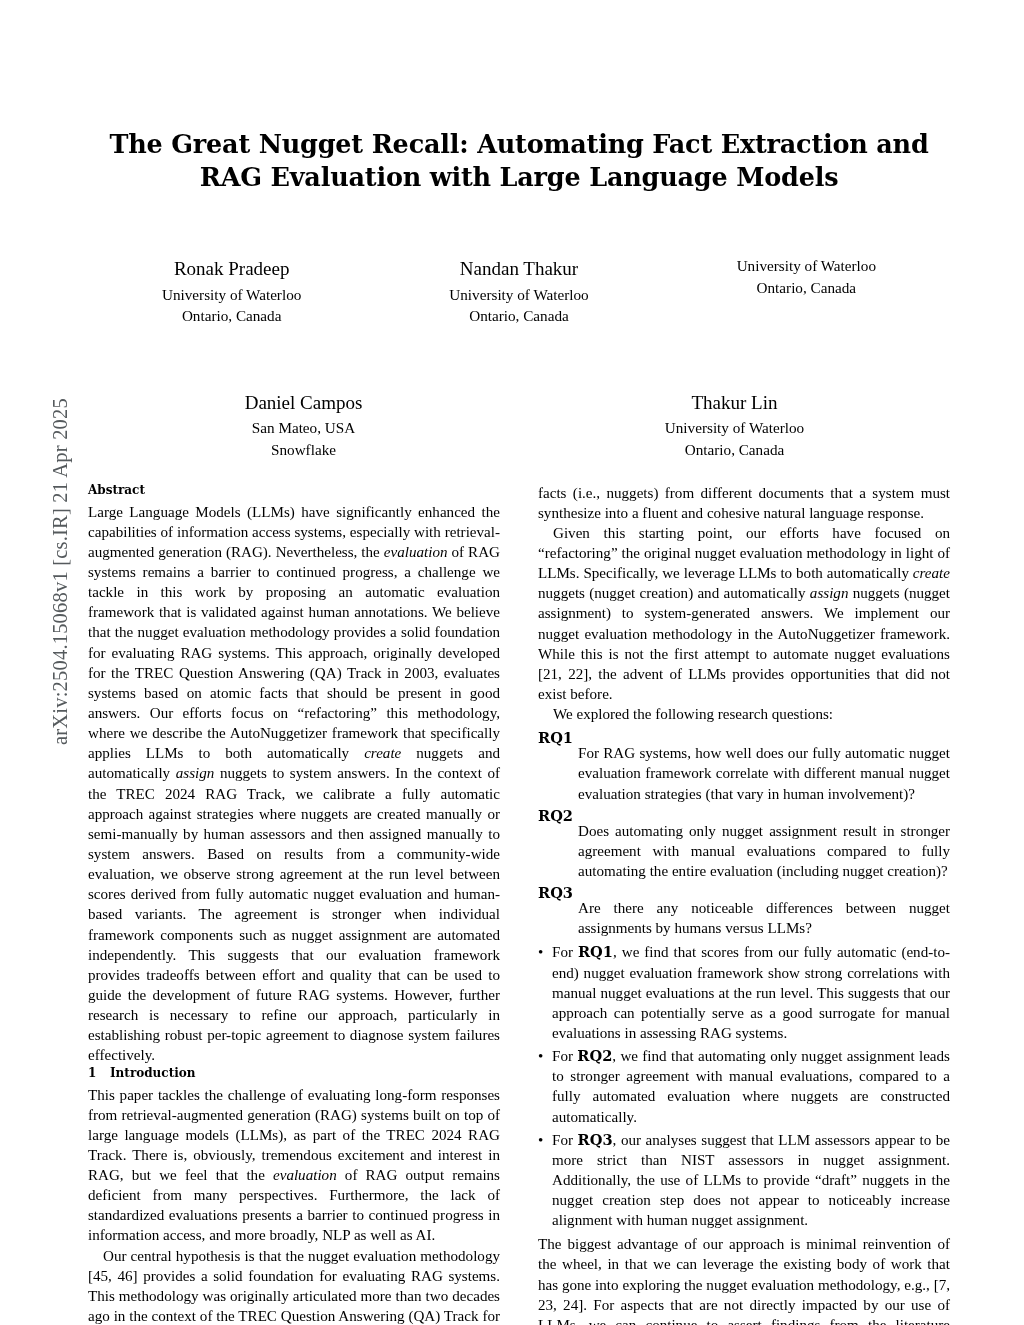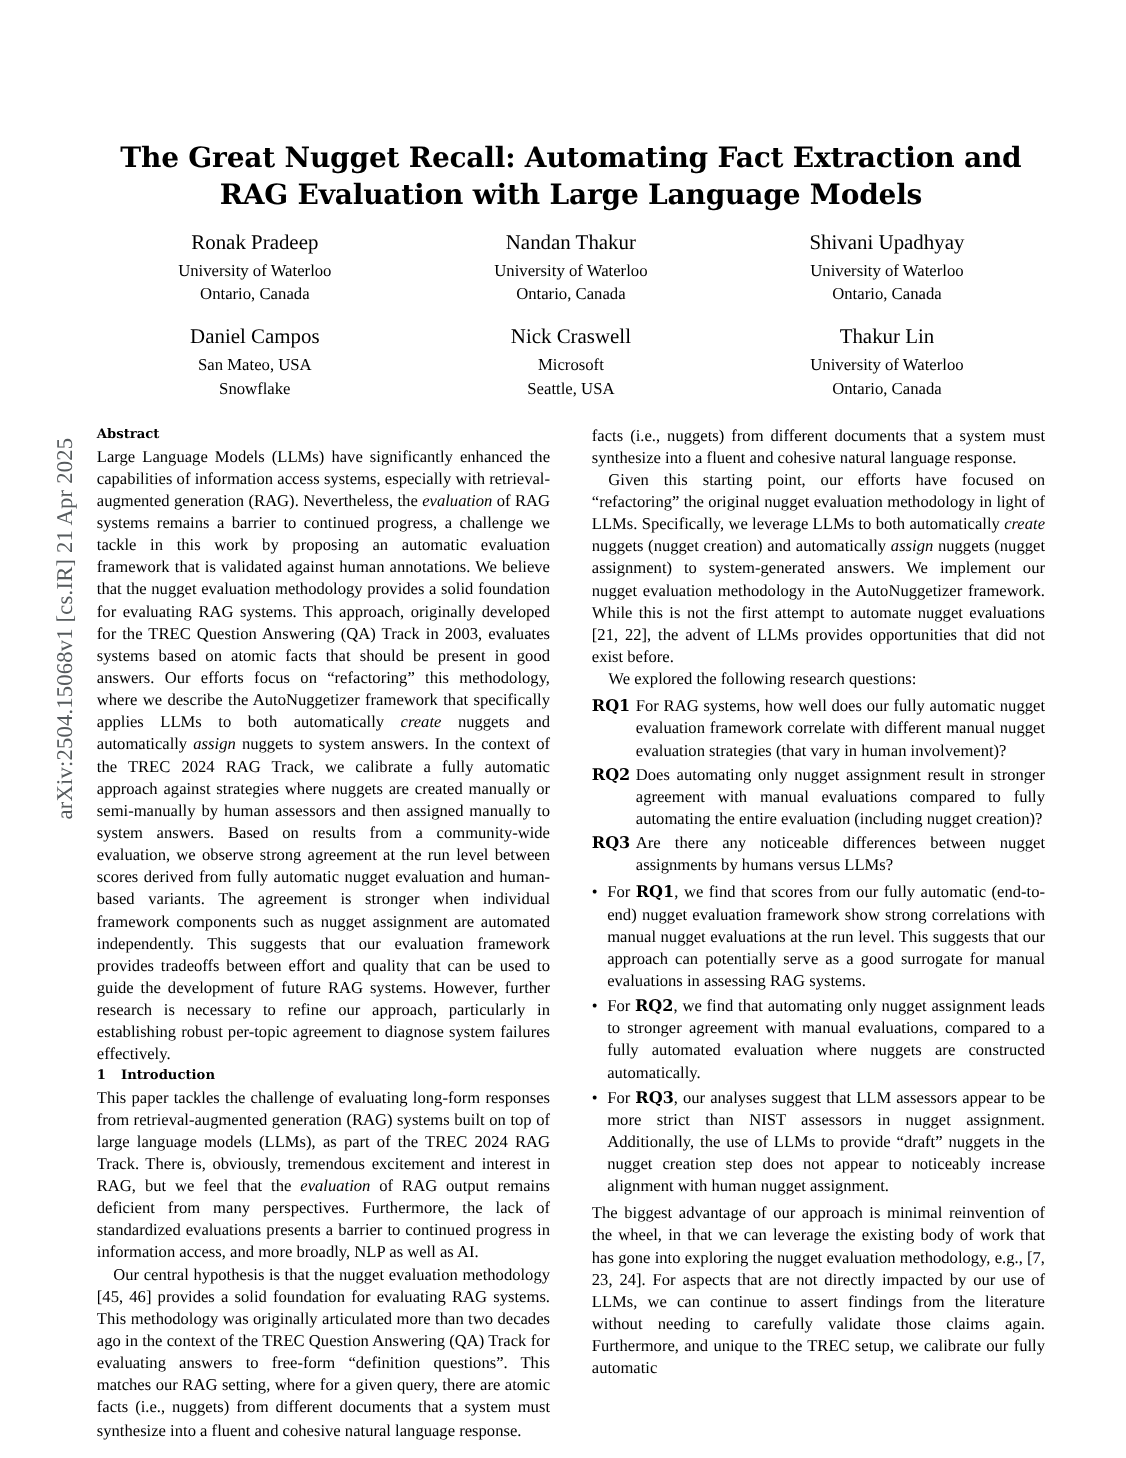--- a/index.html
+++ b/index.html
@@ -50,20 +50,21 @@
     letter-spacing: -0.2px;
     padding: 0 10px;
   }
   .authors {
     display: flex;
     margin-top: 14px;
   }
   .author {
     flex: 1 1 33.33%;
     text-align: center;
+    margin-top: 48px;
   }
   .author .name {
     font-size: 19px;
     line-height: 1.5;
   }
   .author .affil {
     font-size: 15.2px;
     line-height: 1.42;
   }
   .authors.second {
@@ -113,20 +114,21 @@
   }
   .rq-item .tag {
     font-family: "DejaVu Serif", serif;
     font-weight: bold;
     flex: 0 0 40px;
     font-size: 14.6px;
   }
   .rq-item .txt {
     flex: 1;
     text-align: justify;
+    margin-top: 15px;
   }
   .bullets {
     margin: 4px 0 4px 0;
     padding: 0;
     list-style: none;
   }
   .bullet {
     display: flex;
     font-size: 15.1px;
     line-height: 1.335;
@@ -159,36 +161,30 @@
         <div class="name">Ronak Pradeep</div>
         <div class="affil">University of Waterloo</div>
         <div class="affil">Ontario, Canada</div>
       </div>
       <div class="author">
         <div class="name">Nandan Thakur</div>
         <div class="affil">University of Waterloo</div>
         <div class="affil">Ontario, Canada</div>
       </div>
       <div class="author">
-        <div class="name">Shivani Upadhyay</div>
         <div class="affil">University of Waterloo</div>
         <div class="affil">Ontario, Canada</div>
       </div>
     </div>
 
     <div class="authors second">
       <div class="author">
         <div class="name">Daniel Campos</div>
         <div class="affil">San Mateo, USA</div>
         <div class="affil">Snowflake</div>
-      </div>
-      <div class="author">
-        <div class="name">Nick Craswell</div>
-        <div class="affil">Microsoft</div>
-        <div class="affil">Seattle, USA</div>
       </div>
       <div class="author">
         <div class="name">Thakur Lin</div>
         <div class="affil">University of Waterloo</div>
         <div class="affil">Ontario, Canada</div>
       </div>
     </div>
 
     <div class="columns">
 

